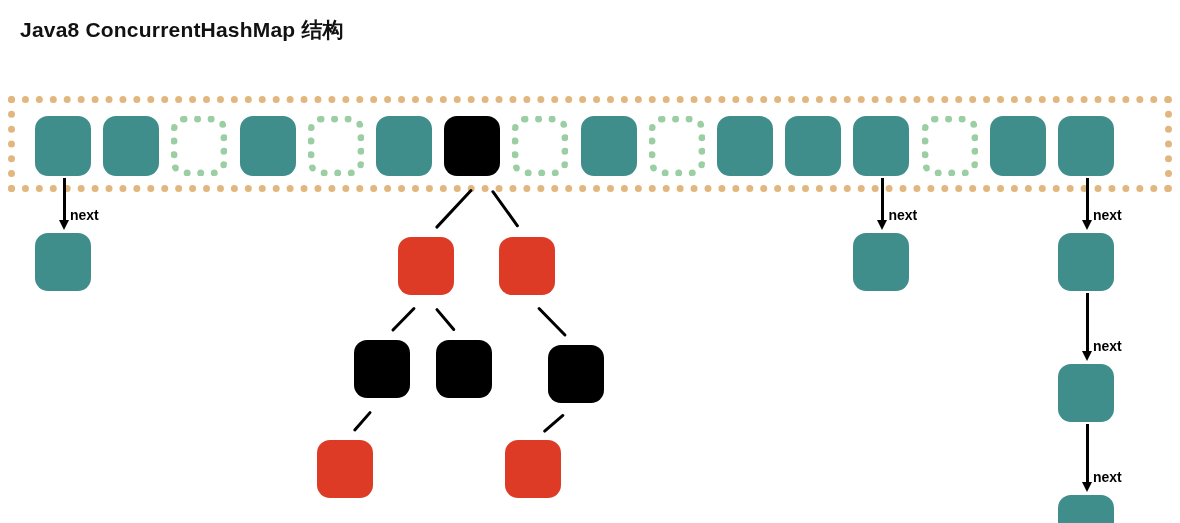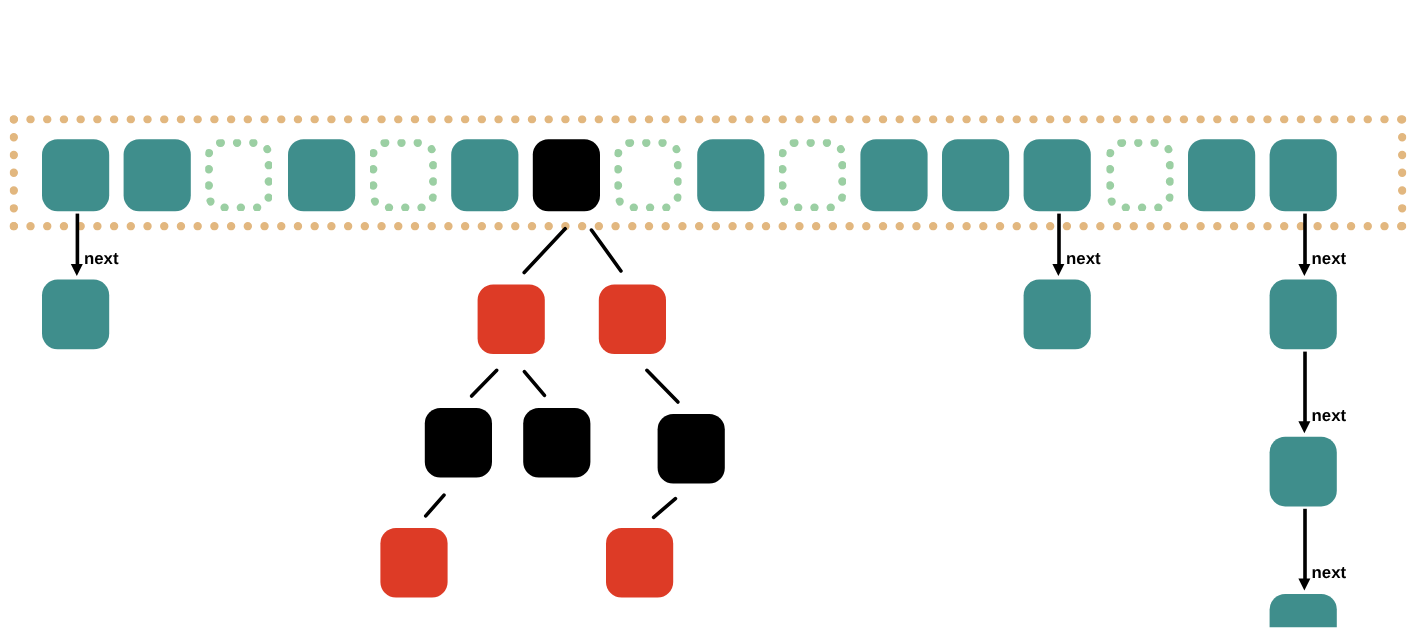--- a/index.html
+++ b/index.html
@@ -104,20 +104,21 @@
     background: #000000;
     transform-origin: 0 50%;
     border-radius: 2px;
   }
 </style>
 </head>
 <body>
 
 <div id="canvas">
 
+  <div id="title">Java8 ConcurrentHashMap 结构</div>
 
   <div id="table-container"></div>
 
   <div id="edge-layer">
       <div class="edge" style="left: 472.076px; top: 187.691px; width: 53.4865px; transform: rotate(133.059deg);"></div>
       <div class="edge" style="left: 492.36px; top: 188.976px; width: 45.213px; transform: rotate(54.1967deg);"></div>
       <div class="edge" style="left: 414.814px; top: 306.44px; width: 32.9365px; transform: rotate(134.356deg);"></div>
       <div class="edge" style="left: 436.323px; top: 307.224px; width: 28.8982px; transform: rotate(49.8208deg);"></div>
       <div class="edge" style="left: 538.199px; top: 306.427px; width: 40.0071px; transform: rotate(45.5787deg);"></div>
       <div class="edge" style="left: 371.424px; top: 410.006px; width: 25.9732px; transform: rotate(131.379deg);"></div>

